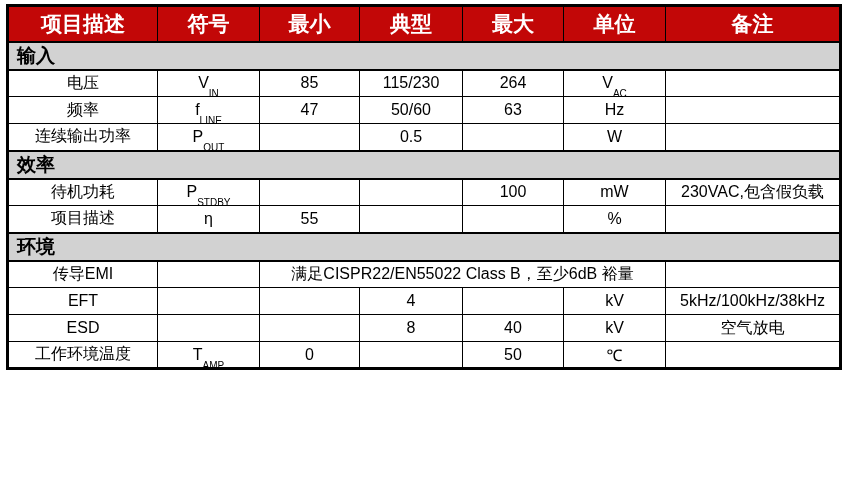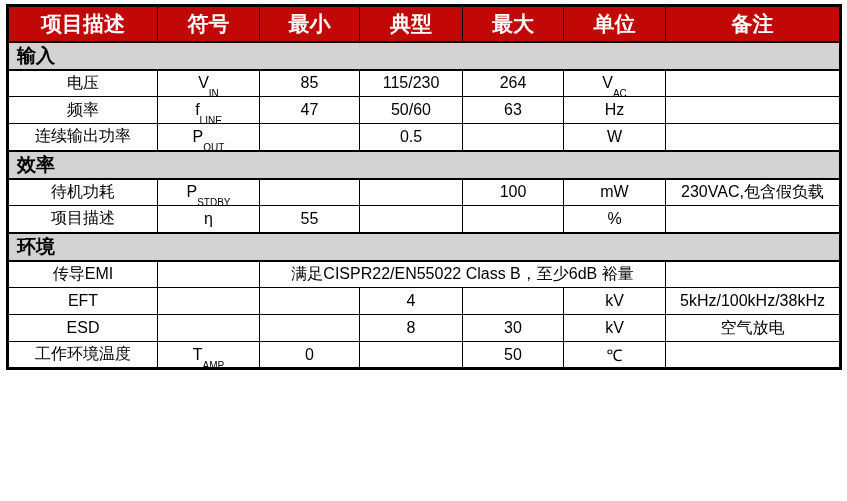--- a/index.html
+++ b/index.html
@@ -159,21 +159,21 @@
         <td>4</td>
         <td></td>
         <td><span>kV</span></td>
         <td>5kHz/100kHz/38kHz</td>
       </tr>
       <tr class="data-row">
         <td class="cell-item">ESD</td>
         <td></td>
         <td></td>
         <td>8</td>
-        <td>30</td>
+        <td>40</td>
         <td><span>kV</span></td>
         <td>空气放电</td>
       </tr>
       <tr class="data-row">
         <td class="cell-item">工作环境温度</td>
         <td><span>T</span><span class="sub">AMP</span></td>
         <td>0</td>
         <td></td>
         <td>50</td>
         <td><span>℃</span></td>

